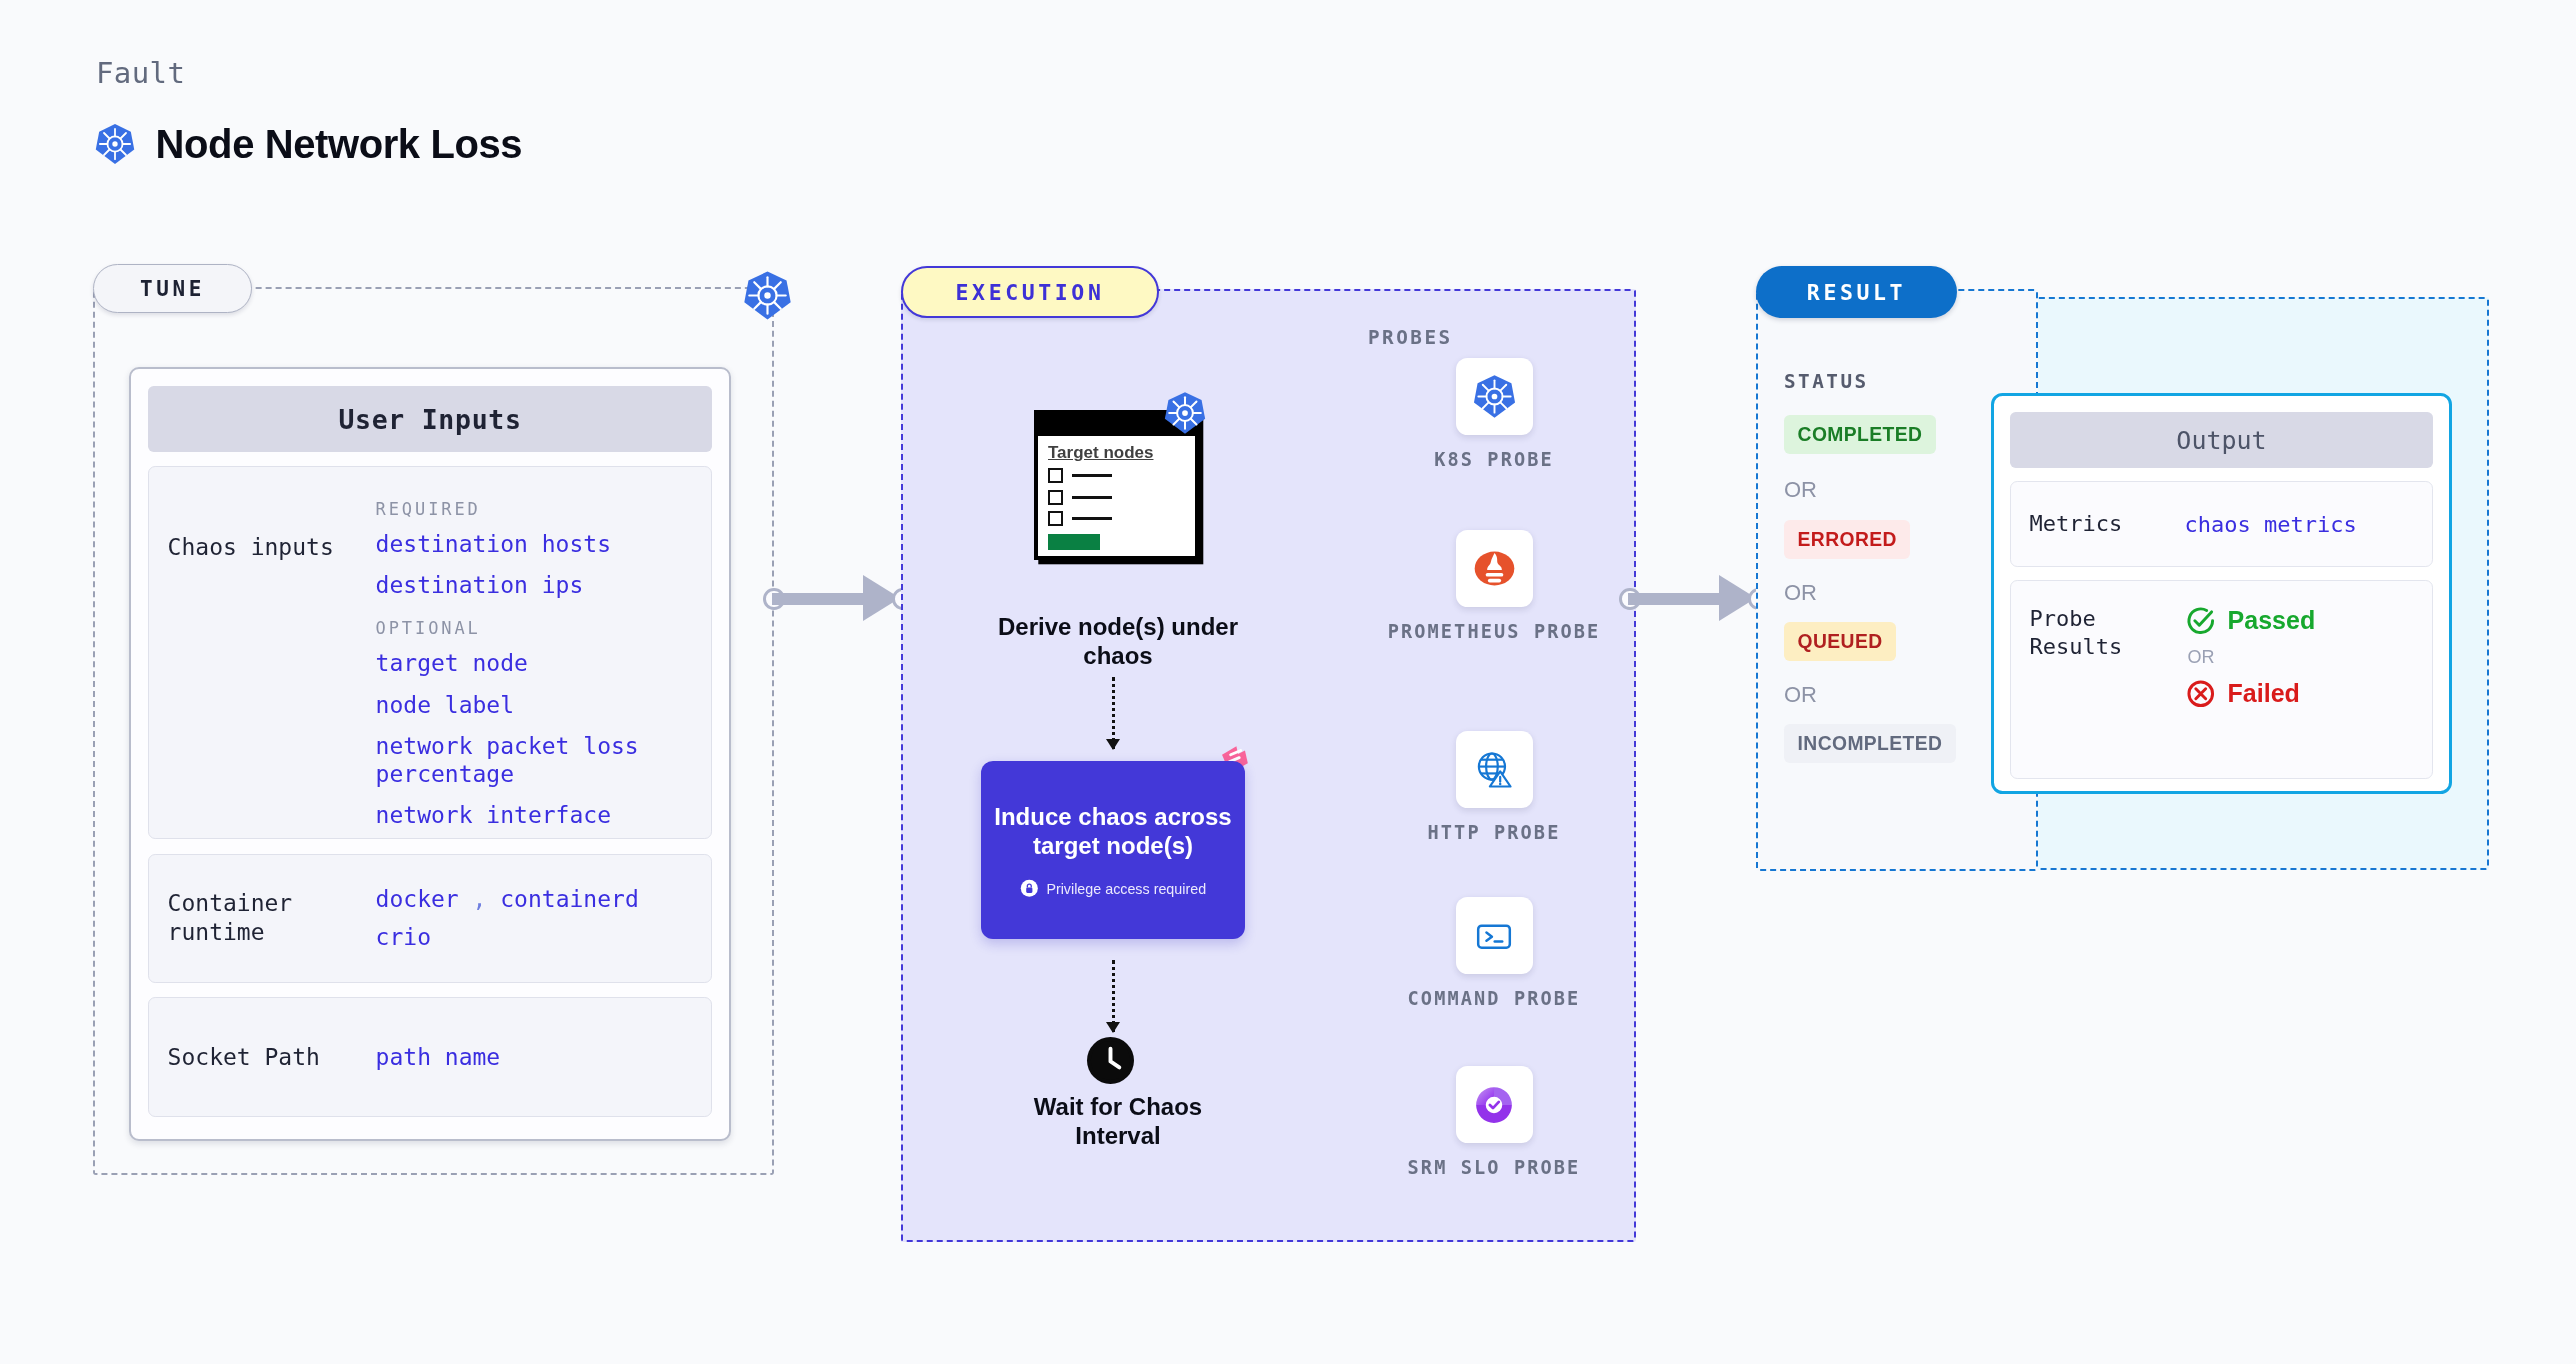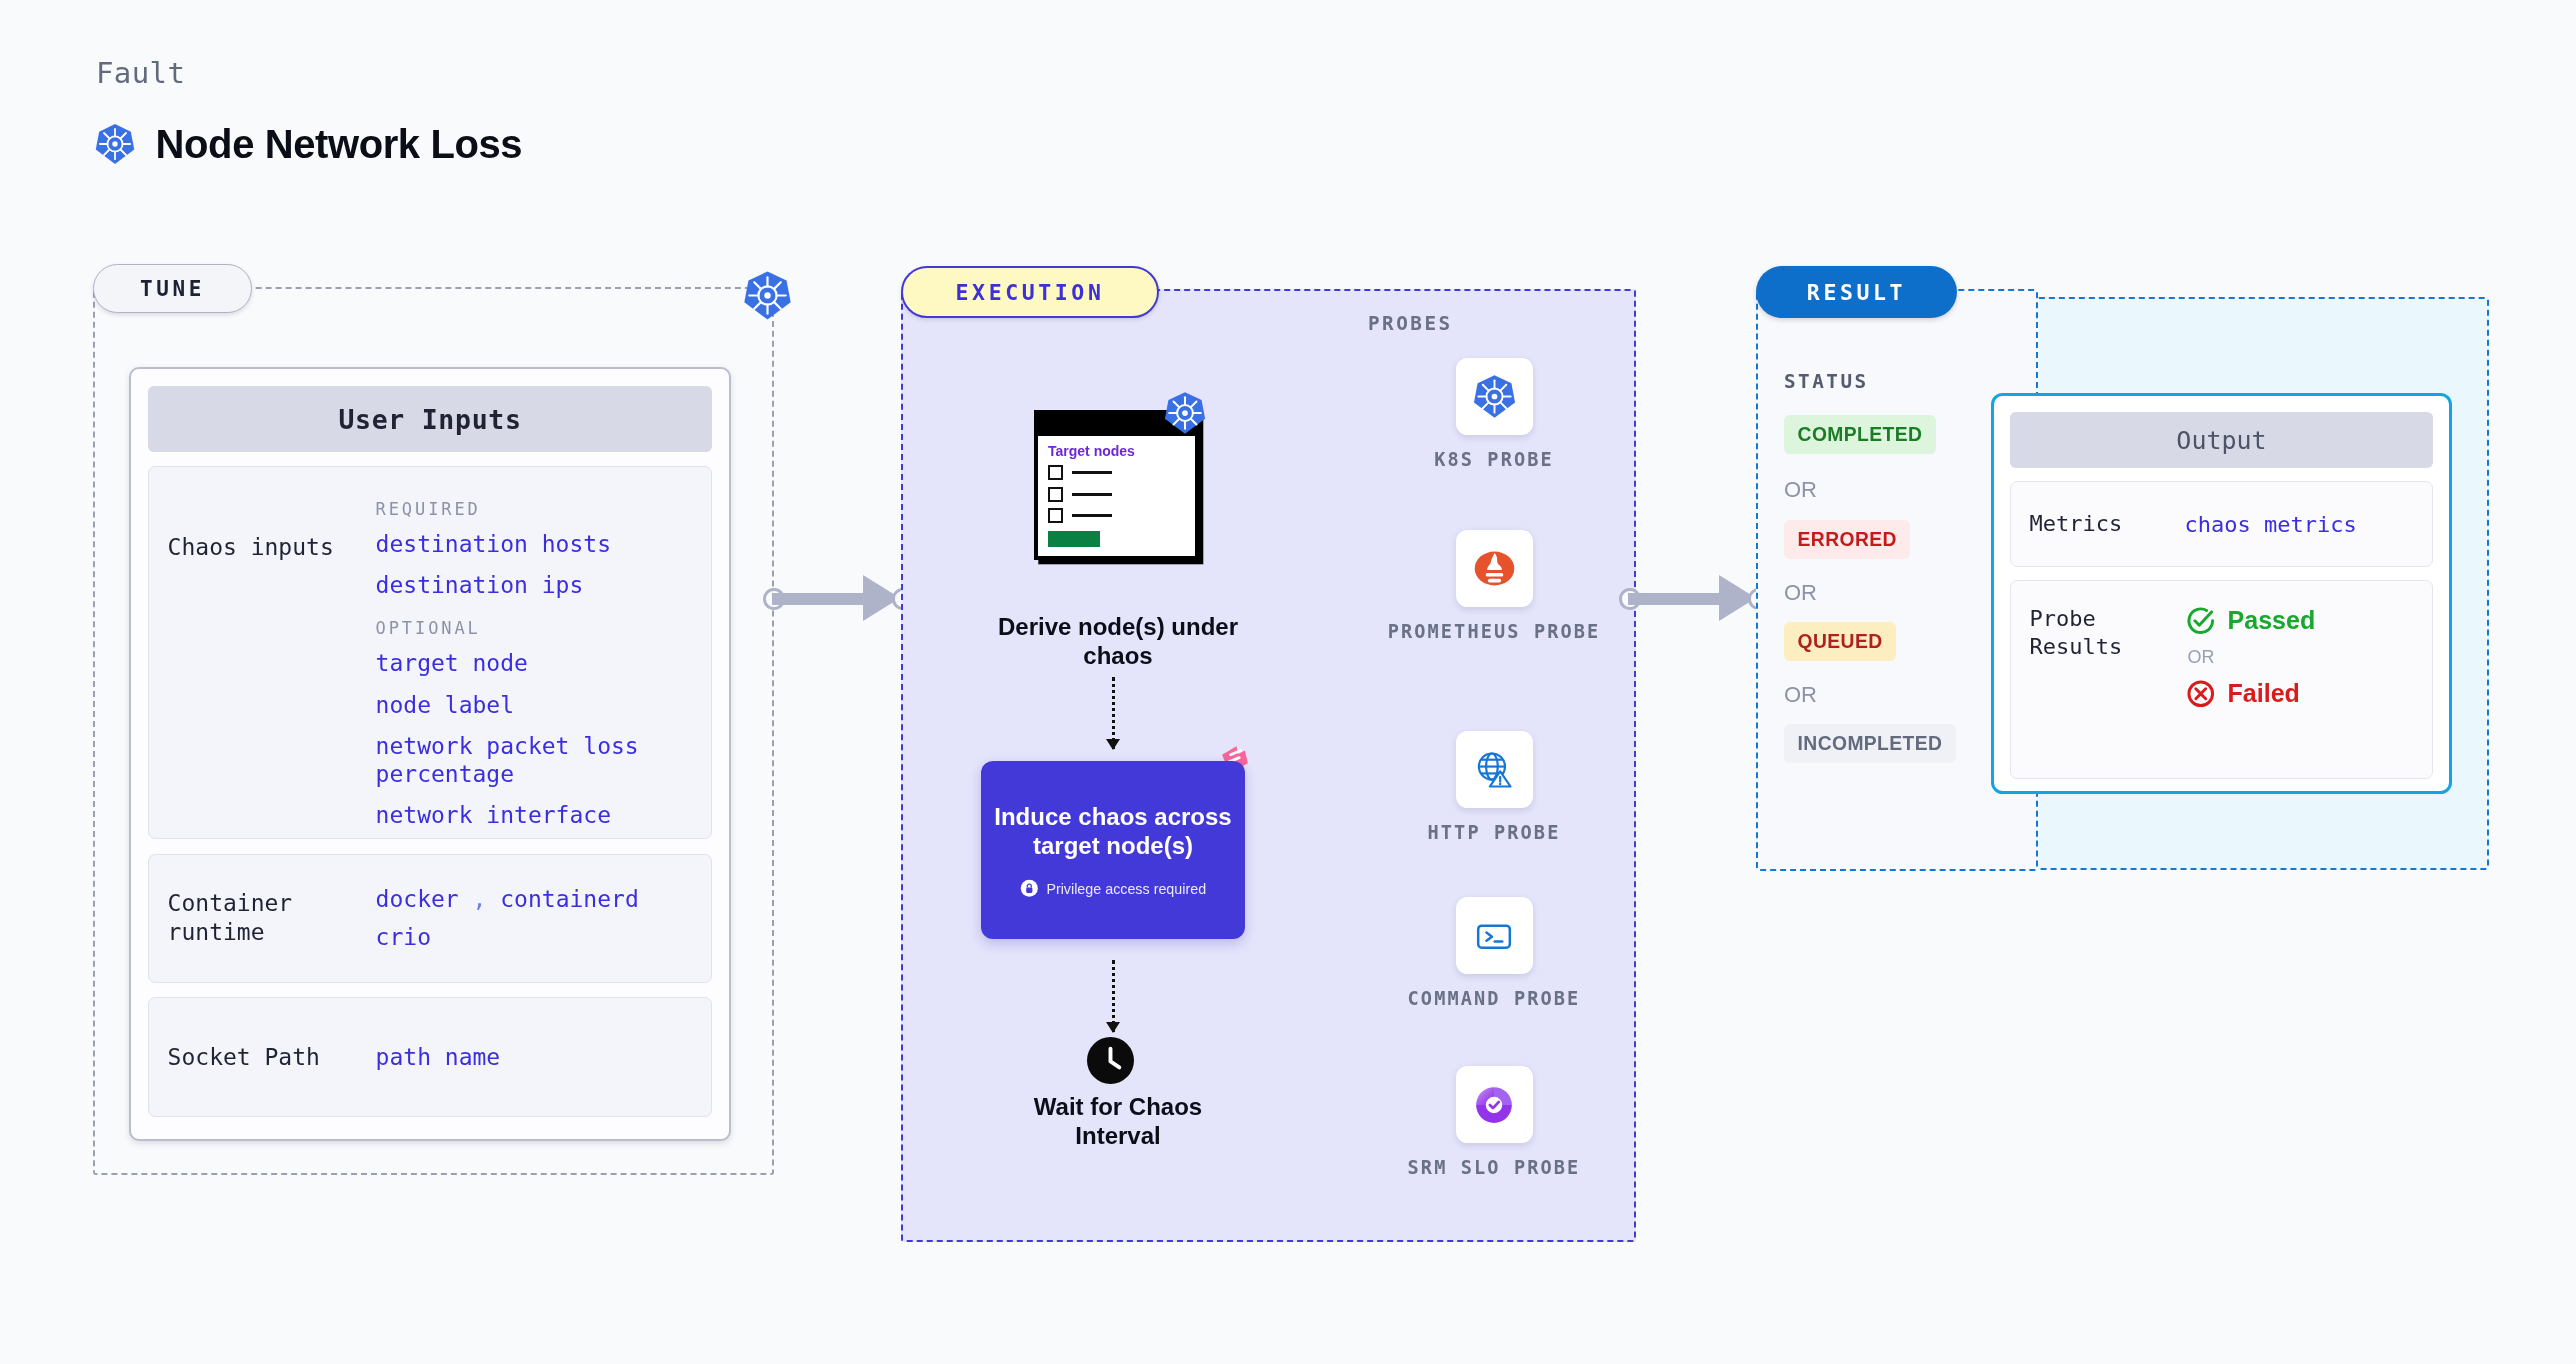--- a/index.html
+++ b/index.html
@@ -79,32 +79,32 @@
   .val:last-child { margin-bottom: 0; }
   .val-comma { color: #6f7fe0; }
   .gap-top { margin-top: 18.6px; }
 
   
   .exec-frame { left: 901px; top: 289px; width: 735px; height: 953px;
                 border: 2.9px dashed #4338d8; background: #e4e4fb; }
   .probes-frame { left: 1352px; top: 289px; width: 284px; height: 953px;
                   border: 2.1px dashed #9aa0b4; background: #f7f8fc; border-left: none;}
   .probes-title {
-    position: absolute; left: 1368px; top: 312px;
+    position: absolute; left: 1368px; top: 326px;
     font-family: "DejaVu Sans Mono", monospace; font-size: 19.3px;
     color: #6a7186; letter-spacing: 2.5px; font-weight: 700;
   }
 
   .node-card {
     position: absolute; left: 1034px; top: 410px; width: 165px; height: 150px;
     background: #ffffff; border: 4.3px solid #000; box-shadow: 4.3px 4.3px 0 #000;
   }
   .node-card-bar { height: 21.5px; background: #000; }
   .node-card-body { padding: 8.6px 10px; }
-  .node-card-title { font-size: 14px; font-weight: 700; color: #6d28d9; line-height: 1.05; }
+  .node-card-title { font-size: 17px; font-weight: 700; color: #404040; line-height: 1.05; text-decoration: underline; }
   .nc-row { display: flex; align-items: center; gap: 8.6px; margin-top: 6.4px; }
   .nc-box { width: 15px; height: 15px; border: 2.1px solid #111; }
   .nc-line { width: 40px; height: 2.9px; background: #111; }
   .nc-green { margin-top: 7.9px; width: 52px; height: 15.8px; background: #0a8043; }
   .k8s-badge-card { position: absolute; left: 1162px; top: 390px; width: 46px; height: 46px; }
 
   .step-caption {
     position: absolute; text-align: center;
     font-size: 24px; font-weight: 700; color: #0b0d17; line-height: 1.22;
   }

